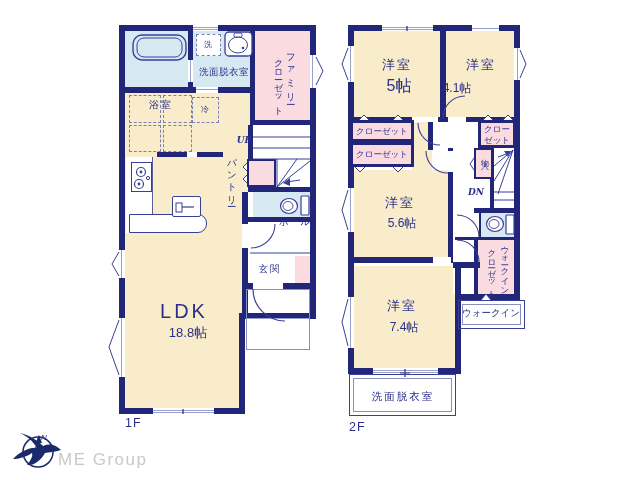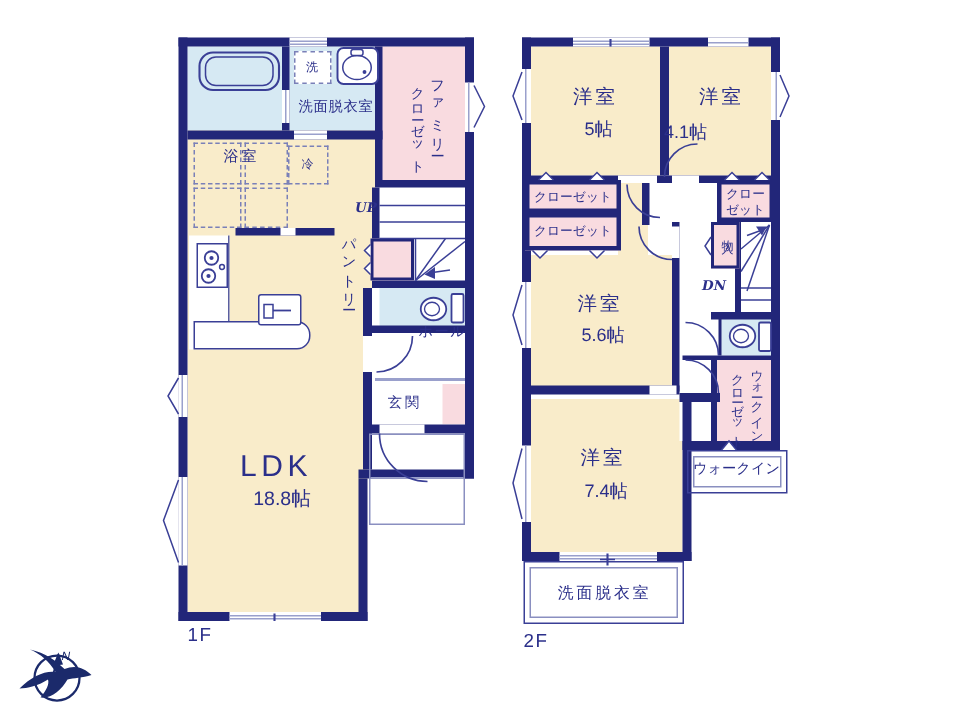--- a/index.html
+++ b/index.html
@@ -265,33 +265,34 @@
   <div class="lbl c" style="left:205px;top:110px;font-size:8px;">冷</div>
   <div class="lbl c ital" style="left:244px;top:140px;font-size:9px;">UP</div>
   <div class="lbl v" style="left:232px;top:152px;font-size:9.5px;letter-spacing:1.5px;">パントリー</div>
   <div class="lbl c" style="left:295px;top:222px;font-size:9.5px;letter-spacing:1px;">ホール</div>
   <div class="lbl c" style="left:270px;top:269px;font-size:9.5px;letter-spacing:2px;">玄関</div>
   <div class="lbl c" style="left:184px;top:311px;font-size:20px;letter-spacing:3px;">LDK</div>
   <div class="lbl c" style="left:188px;top:332px;font-size:13px;">18.8帖</div>
   <div class="lbl" style="left:125px;top:417px;font-size:12.5px;letter-spacing:1px;">1F</div>
 
   <div class="lbl c" style="left:397px;top:64px;font-size:13px;letter-spacing:2px;">洋室</div>
-  <div class="lbl c" style="left:399px;top:86px;font-size:12px;text-align:center;">5帖</div>
+  <div class="lbl c" style="left:399px;top:86px;font-size:16px;text-align:center;">5帖</div>
   <div class="lbl c" style="left:481px;top:64px;font-size:13px;letter-spacing:2px;">洋室</div>
   <div class="lbl c" style="left:457px;top:88px;font-size:12px;text-align:right;">4.1帖</div>
   <div class="lbl c" style="left:382px;top:131px;font-size:8.5px;">クローゼット</div>
   <div class="lbl c" style="left:382px;top:154px;font-size:8.5px;">クローゼット</div>
   <div class="lbl c" style="left:497px;top:129px;font-size:8.5px;">クロー</div>
   <div class="lbl c" style="left:497px;top:140px;font-size:8.5px;">ゼット</div>
   <div class="lbl v" style="left:484px;top:153px;font-size:8px;letter-spacing:2px;">物入</div>
   <div class="lbl c ital" style="left:476px;top:192px;font-size:9px;">DN</div>
   <div class="lbl c" style="left:400px;top:202px;font-size:13px;letter-spacing:2px;">洋室</div>
   <div class="lbl c" style="left:402px;top:223px;font-size:12px;">5.6帖</div>
   <div class="lbl v" style="left:505px;top:240px;font-size:8.5px;letter-spacing:0.5px;">ウォークイン</div>
   <div class="lbl v" style="left:492px;top:243px;font-size:8.5px;letter-spacing:0.5px;">クローゼット</div>
   <div class="lbl c" style="left:402px;top:305px;font-size:13px;letter-spacing:2px;">洋室</div>
   <div class="lbl c" style="left:404px;top:327px;font-size:12px;">7.4帖</div>
   <div class="lbl c" style="left:491px;top:313px;font-size:9.5px;">ウォークイン</div>
   <div class="lbl c" style="left:403px;top:396px;font-size:10.5px;letter-spacing:2px;">洗面脱衣室</div>
   <div class="lbl" style="left:349px;top:421px;font-size:12.5px;letter-spacing:1px;">2F</div>
 
+  <div class="lbl" style="left:58px;top:451px;font-size:17px;color:#c9c9c9;letter-spacing:1.5px;">ME Group</div>
 
 </div>
 
 </body></html>

